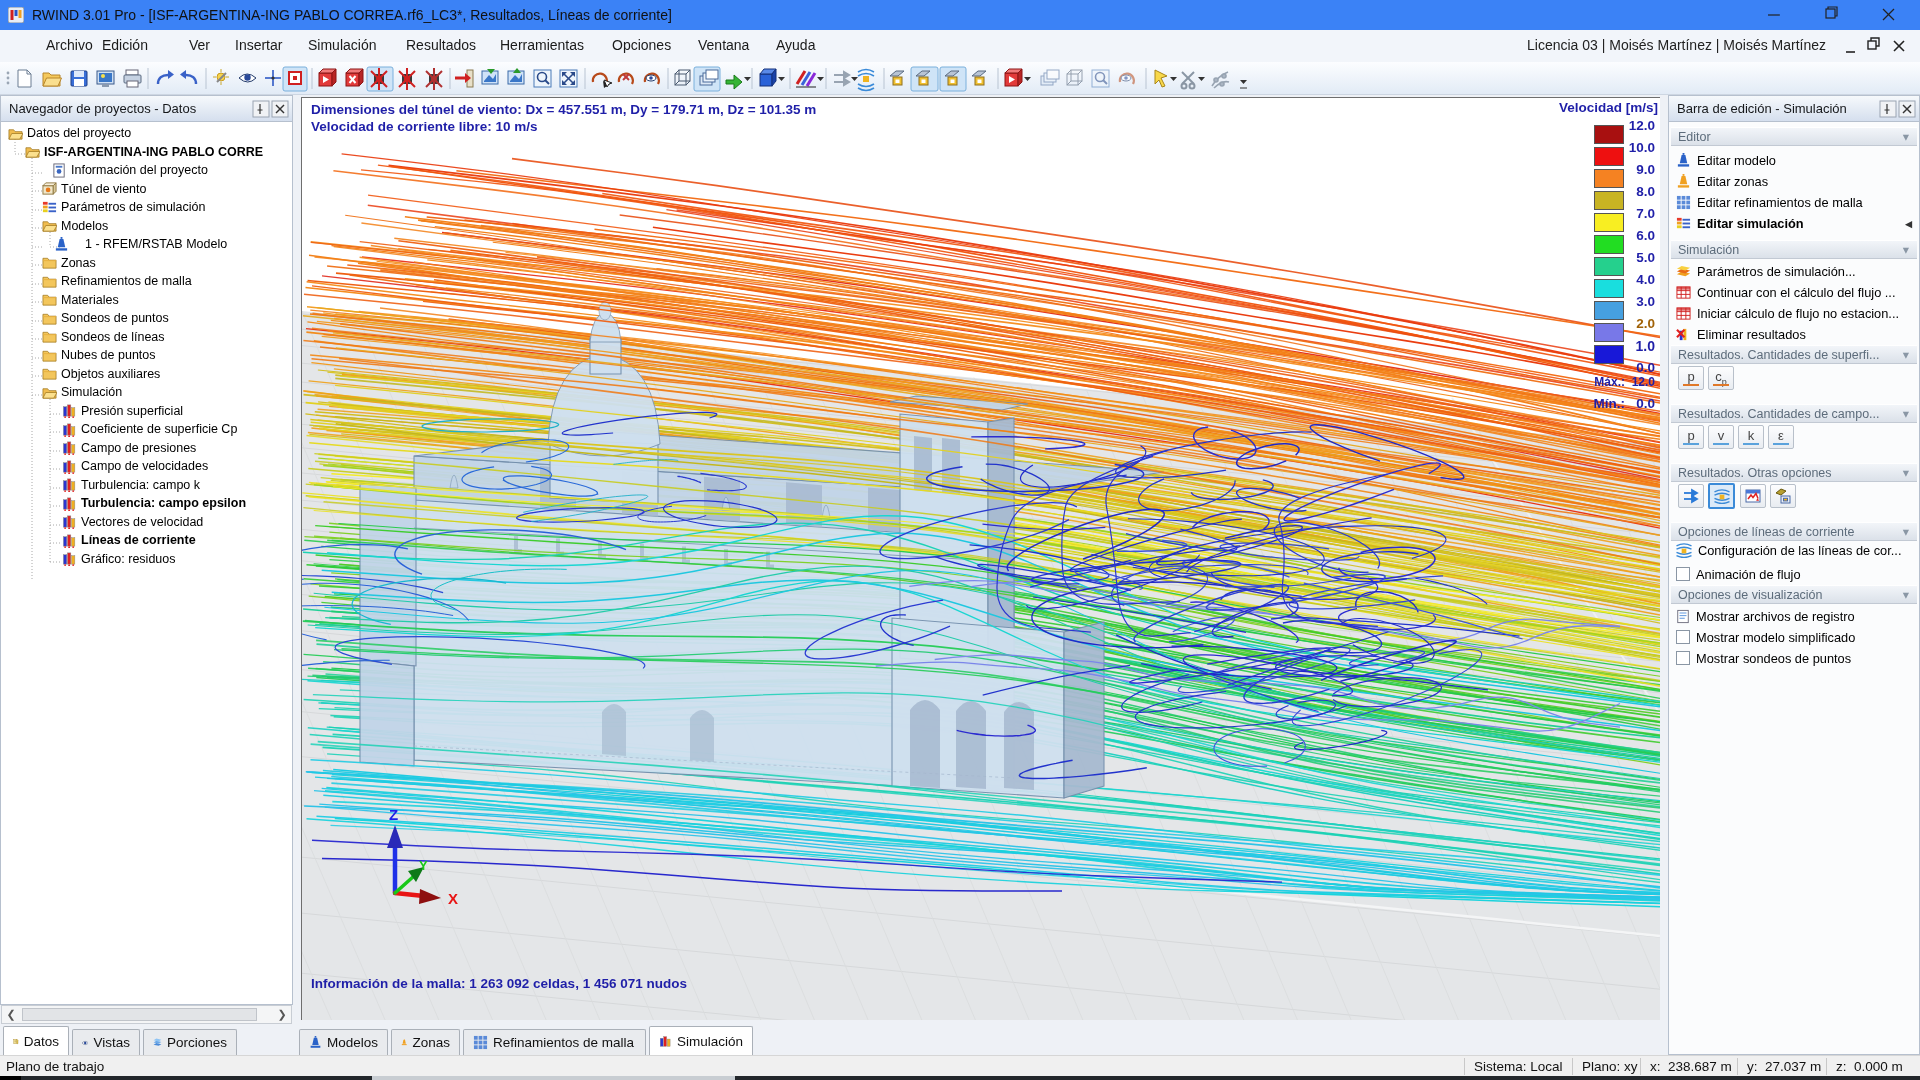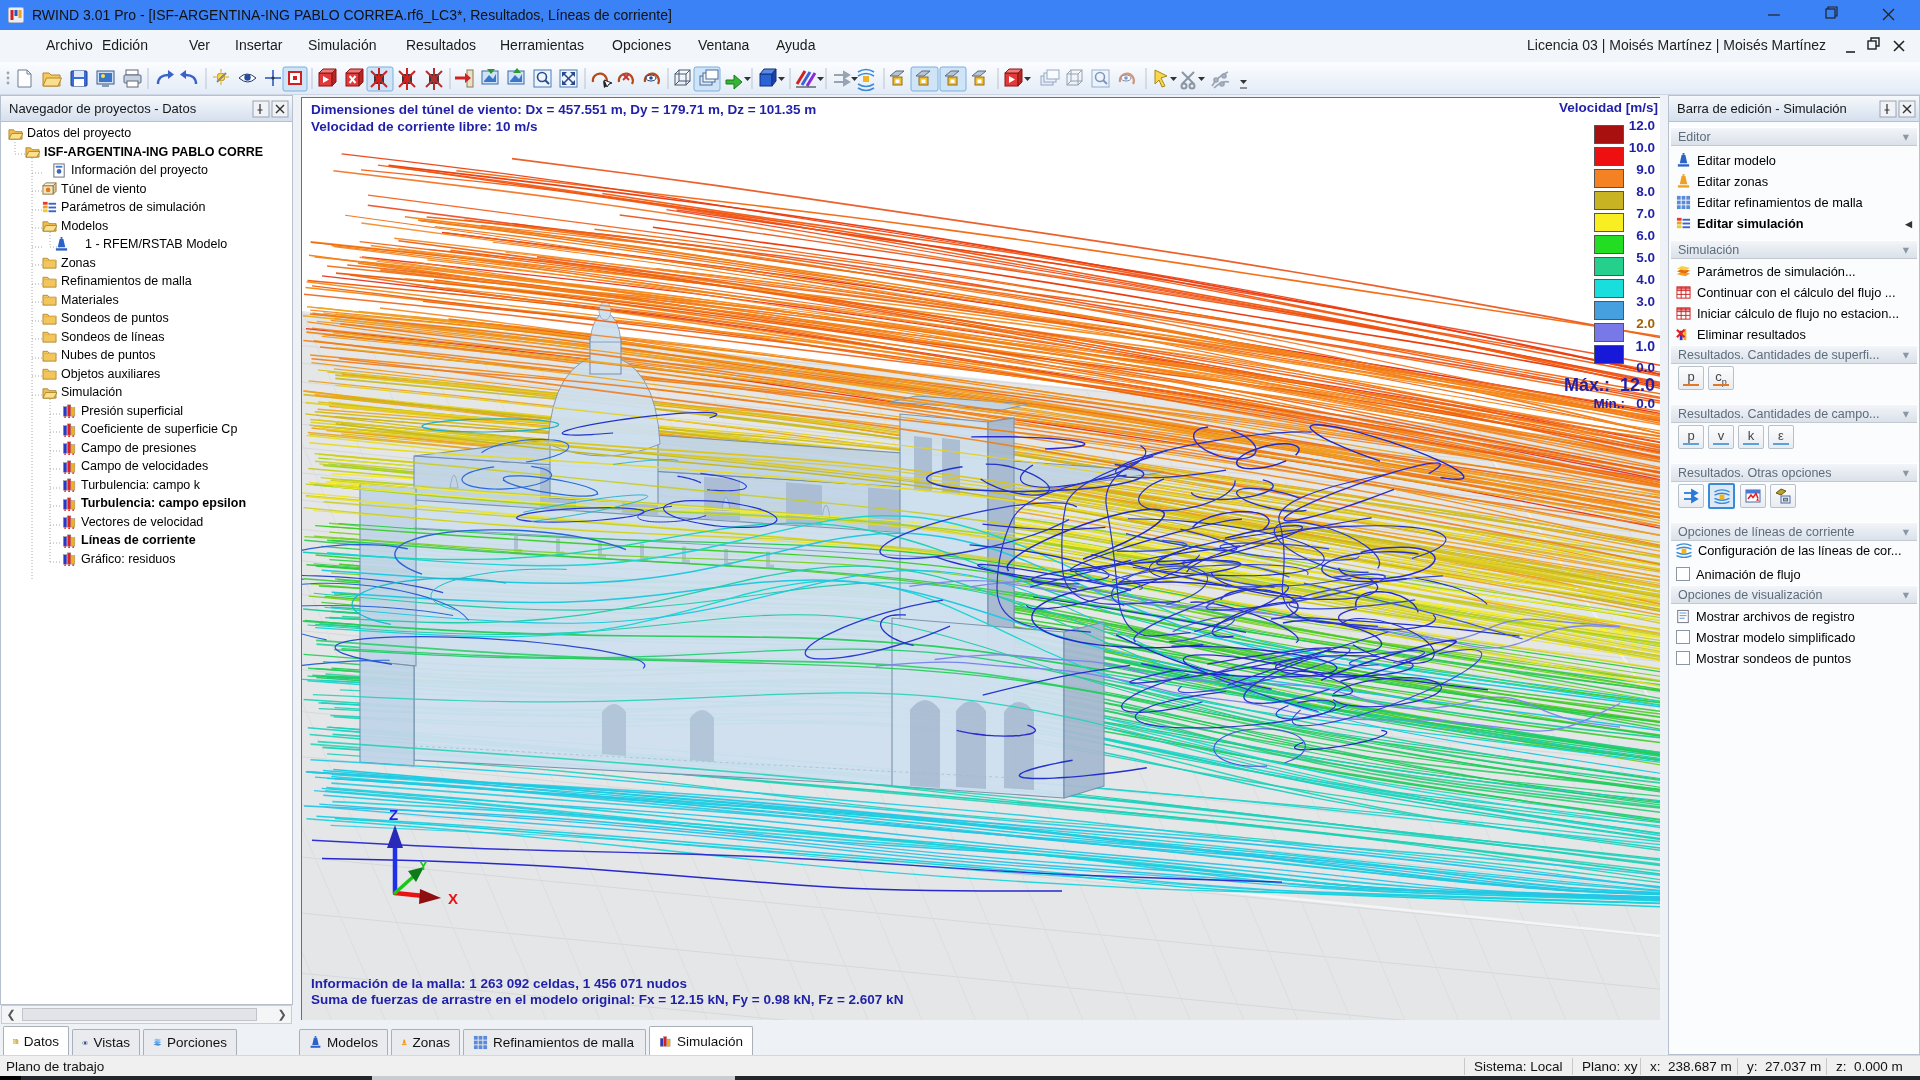--- a/index.html
+++ b/index.html
@@ -1194,21 +1194,20 @@
 <line x1="93" y1="795" x2="112" y2="778" stroke="#18c818" stroke-width="3.5"></line>
 <polygon points="122,769 106,773 114,784" fill="#0f7a18"></polygon>
 <text x="87" y="722" font-size="15" font-weight="bold" fill="#1f1fe8" font-family="Liberation Sans, sans-serif">Z</text>
 <text x="117" y="772" font-size="13" font-weight="bold" fill="#18c818" font-family="Liberation Sans, sans-serif">Y</text>
 <text x="146" y="806" font-size="15" font-weight="bold" fill="#e81414" font-family="Liberation Sans, sans-serif">X</text>
 </g>
 </svg>
 <div style="position:absolute;left:9px;top:4px;color:#1f1fa8;font-weight:bold;font-size:13.5px">Dimensiones del túnel de viento: Dx = 457.551 m, Dy = 179.71 m, Dz = 101.35 m</div>
 <div style="position:absolute;left:9px;top:21px;color:#1f1fa8;font-weight:bold;font-size:13.5px">Velocidad de corriente libre: 10 m/s</div>
 <div style="position:absolute;left:9px;top:878px;color:#1f1fa8;font-weight:bold;font-size:13.5px">Información de la malla: 1 263 092 celdas, 1 456 071 nudos</div>
-<div style="position:absolute;left:9px;top:894px;color:#1f1fa8;font-weight:bold;font-size:13.5px">Suma de fuerzas de arrastre en el modelo original: Fx = 12.15 kN, Fy = 0.98 kN, Fz = 2.607 kN</div>
 </div>
 <div style="position:absolute;left:1540px;top:100px;width:118px;font-weight:bold;color:#1f1fa8;font-size:13.5px;text-align:right">Velocidad [m/s]</div>
 <div style="position:absolute;left:1594px;top:125px;width:30px;height:19px;background:#a81010;border:1px solid #555"></div>
 <div style="position:absolute;left:1594px;top:147px;width:30px;height:19px;background:#ee1010;border:1px solid #555"></div>
 <div style="position:absolute;left:1594px;top:169px;width:30px;height:19px;background:#f58222;border:1px solid #555"></div>
 <div style="position:absolute;left:1594px;top:191px;width:30px;height:19px;background:#c8b423;border:1px solid #555"></div>
 <div style="position:absolute;left:1594px;top:213px;width:30px;height:19px;background:#f8ee22;border:1px solid #555"></div>
 <div style="position:absolute;left:1594px;top:235px;width:30px;height:19px;background:#22dd22;border:1px solid #555"></div>
 <div style="position:absolute;left:1594px;top:257px;width:30px;height:19px;background:#25d08d;border:1px solid #555"></div>
 <div style="position:absolute;left:1594px;top:279px;width:30px;height:19px;background:#19dede;border:1px solid #555"></div>
@@ -1220,21 +1219,21 @@
 <div style="position:absolute;left:1610px;top:162px;width:45px;text-align:right;font-weight:bold;color:#1f1fa8;font-size:13.5px">9.0</div>
 <div style="position:absolute;left:1610px;top:184px;width:45px;text-align:right;font-weight:bold;color:#1f1fa8;font-size:13.5px">8.0</div>
 <div style="position:absolute;left:1610px;top:206px;width:45px;text-align:right;font-weight:bold;color:#1f1fa8;font-size:13.5px">7.0</div>
 <div style="position:absolute;left:1610px;top:228px;width:45px;text-align:right;font-weight:bold;color:#1f1fa8;font-size:13.5px">6.0</div>
 <div style="position:absolute;left:1610px;top:250px;width:45px;text-align:right;font-weight:bold;color:#1f1fa8;font-size:13.5px">5.0</div>
 <div style="position:absolute;left:1610px;top:272px;width:45px;text-align:right;font-weight:bold;color:#1f1fa8;font-size:13.5px">4.0</div>
 <div style="position:absolute;left:1610px;top:294px;width:45px;text-align:right;font-weight:bold;color:#1f1fa8;font-size:13.5px">3.0</div>
 <div style="position:absolute;left:1610px;top:316px;width:45px;text-align:right;font-weight:bold;color:#a16207;font-size:13.5px">2.0</div>
 <div style="position:absolute;left:1610px;top:338px;width:45px;text-align:right;font-weight:bold;color:#1f1fa8;font-size:14px">1.0</div>
 <div style="position:absolute;left:1610px;top:360px;width:45px;text-align:right;font-weight:bold;color:#1f1fa8;font-size:13.5px">0.0</div>
-<div style="position:absolute;left:1560px;top:375px;width:95px;text-align:right;font-weight:bold;color:#1f1fa8;font-size:18px">Máx.:&nbsp; 12.0</div>
+<div style="position:absolute;left:1560px;top:375px;width:95px;text-align:right;font-weight:bold;color:#1f1fa8;font-size:12px">Máx.:&nbsp; 12.0</div>
 <div style="position:absolute;left:1560px;top:396px;width:95px;text-align:right;font-weight:bold;color:#1f1fa8;font-size:13.5px">Mín.:&nbsp;&nbsp; 0.0</div>
 
 <div class="panelhdr" style="left:1668px;top:95px;width:252px;height:27px;line-height:25px;padding-left:8px">Barra de edición - Simulación
 <svg width="40" height="27" style="position:absolute;right:0;top:0">
       <rect x="1" y="5" width="16" height="16" fill="#f0f2f5" stroke="#9aa4b2"></rect>
       <path d="M8 8v6m-2.5 0h5m-2.5 0v4" stroke="#333" fill="none" stroke-width="1.2"></path>
       <rect x="20" y="5" width="16" height="16" fill="#f0f2f5" stroke="#9aa4b2"></rect>
       <g stroke="#333" stroke-width="1.4">
         <line x1="24" y1="9" x2="32" y2="17"></line>
         <line x1="32" y1="9" x2="24" y2="17"></line>

